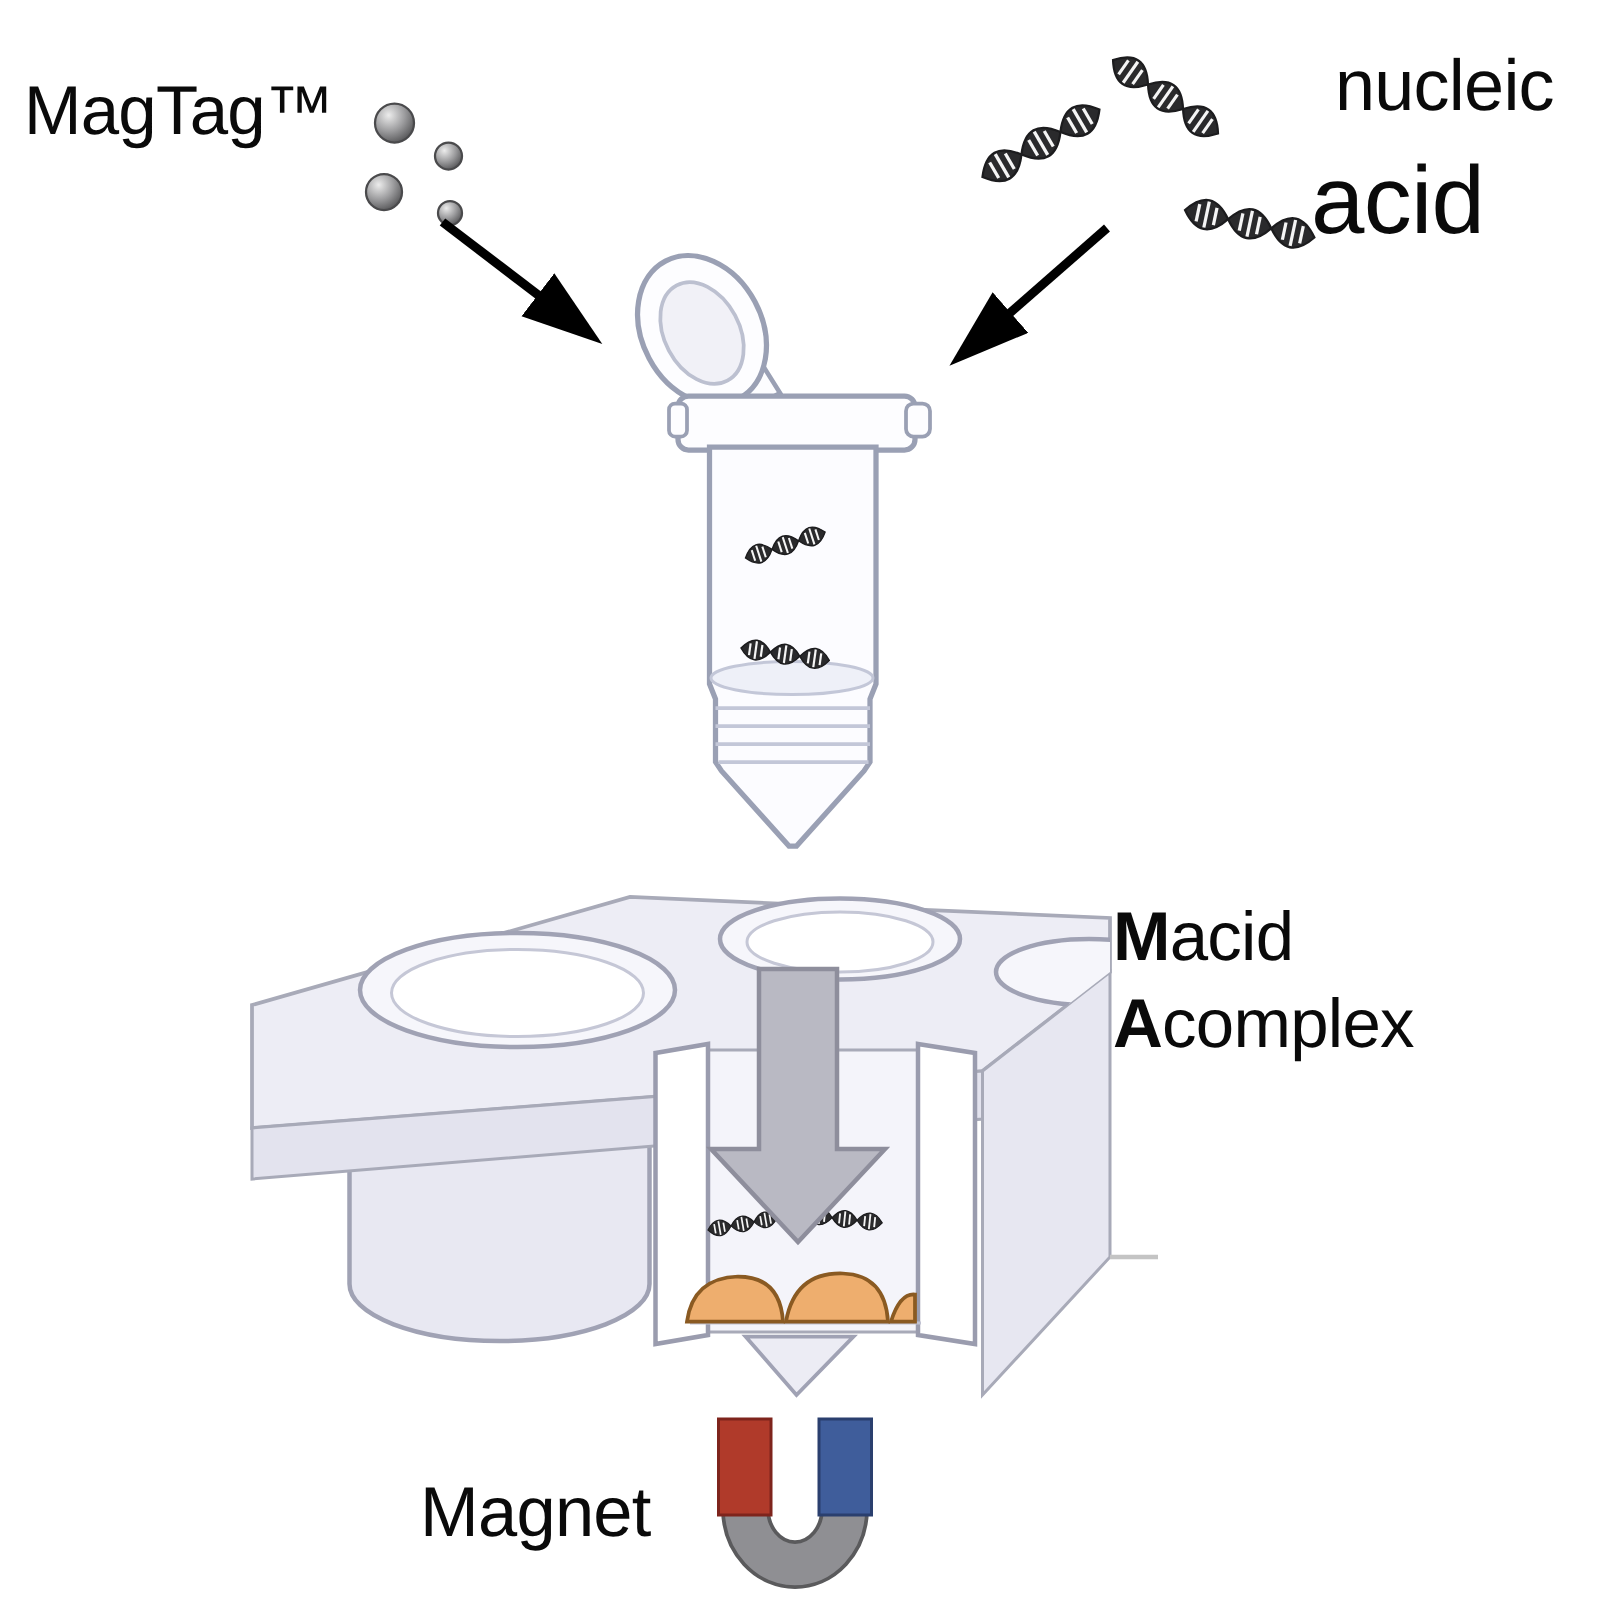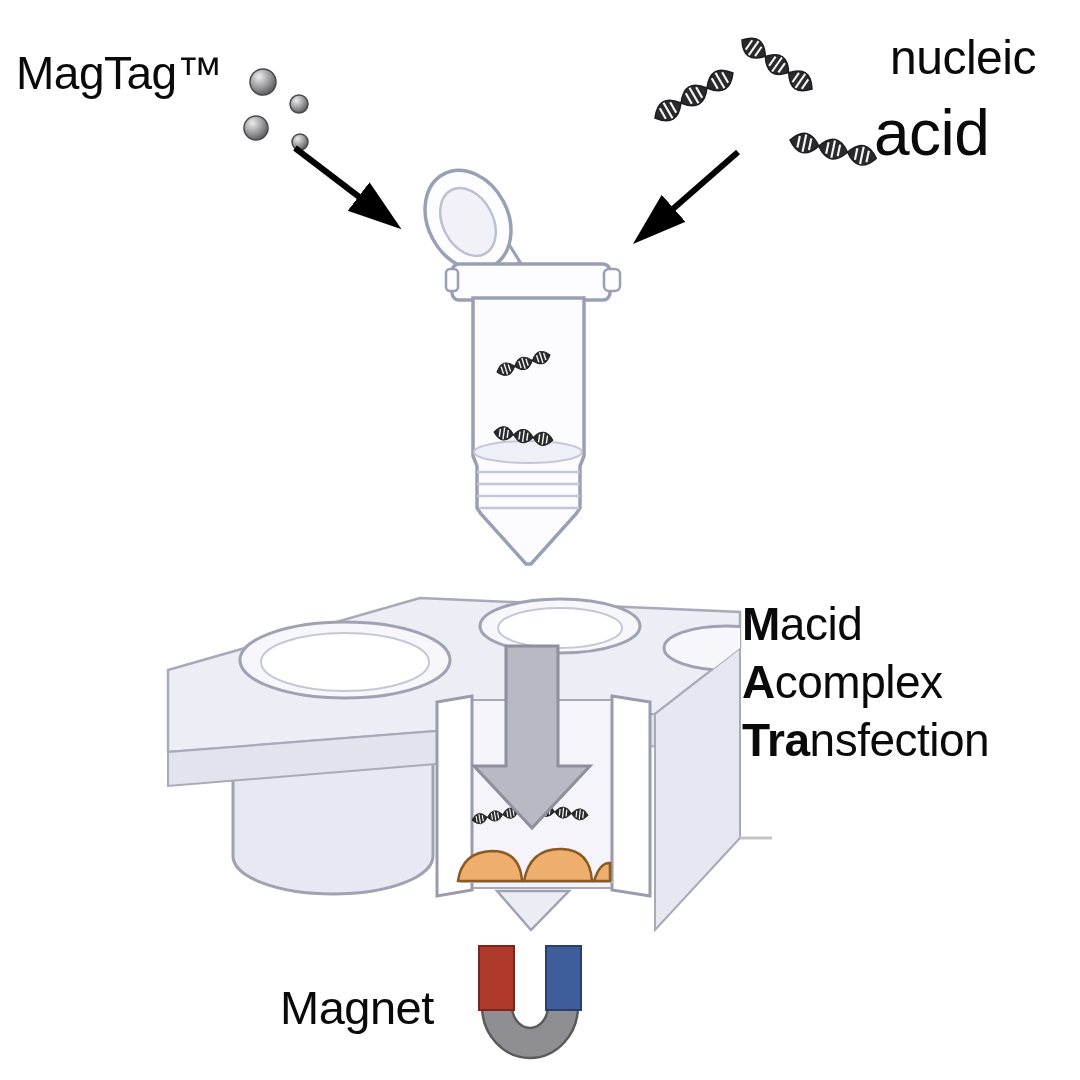--- a/index.html
+++ b/index.html
@@ -139,17 +139,16 @@
     </g>
   </svg>
 
   <div class="label magtag">MagTag™</div>
   <div class="label nucleic1">nucleic</div>
   <div class="label nucleic2">acid</div>
 
   <div class="label matra">
     <div><span class="b">M</span><span>acid</span></div>
     <div><span class="b">A</span><span>complex</span></div>
-    <div><span class="b">Tra</span><span>nsfection</span></div>
   </div>
 
   <div class="label magnetlbl">Magnet</div>
 </div>
 
 </body></html>

